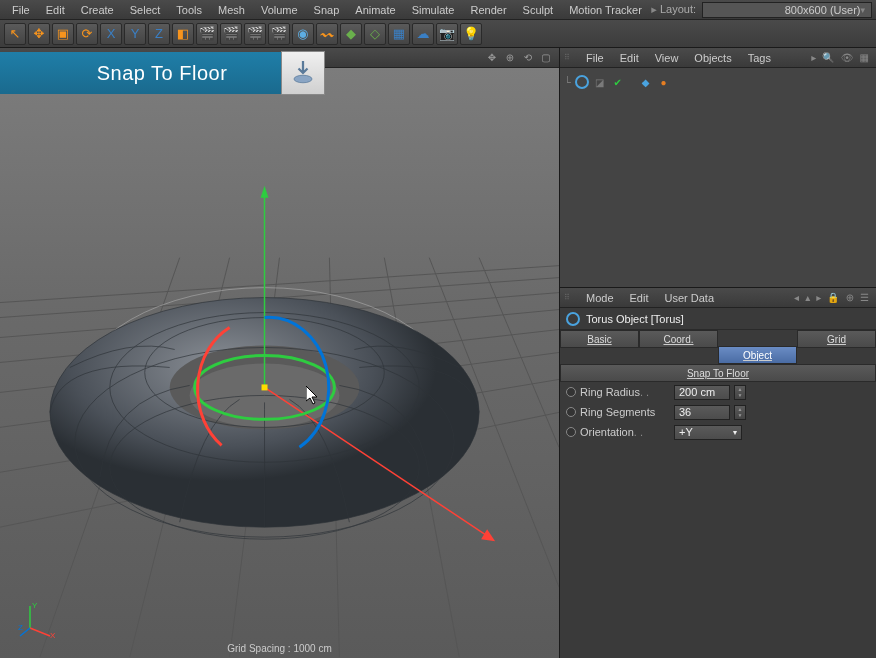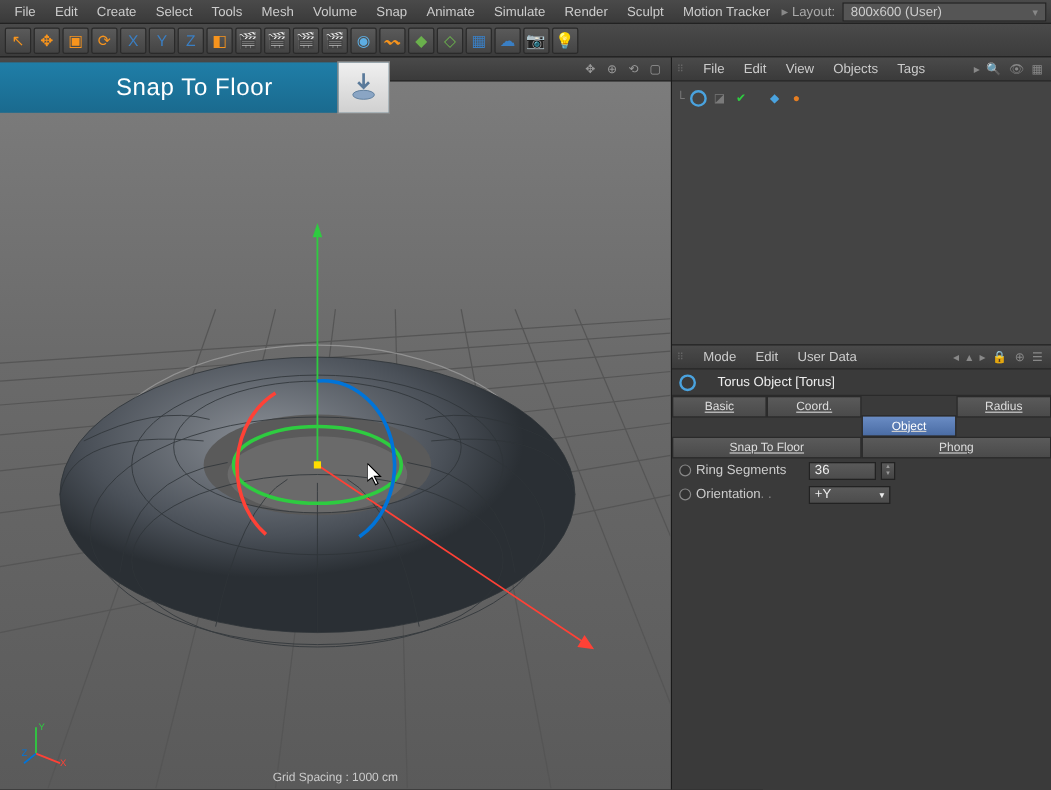--- a/index.html
+++ b/index.html
@@ -3,21 +3,21 @@
 <meta charset="utf-8">
 <style>
   * { box-sizing: border-box; margin: 0; padding: 0; user-select: none; }
   body { width: 876px; height: 658px; background: #333; font-family: Arial, sans-serif; font-size: 11px; color: #ccc; overflow: hidden; position: relative; }
   
   .menubar { height: 20px; background: linear-gradient(#4a4a4a,#3a3a3a); display: flex; align-items: center; padding: 0 4px; border-bottom: 1px solid #222; }
   .menubar .item { padding: 0 8px; cursor: default; }
   .menubar .sep { flex: 1; }
   .layout-lbl { margin-right: 6px; color: #aaa; }
   .layout-lbl::before { content: "▸ "; color: #888; }
-  .layout-sel { width: 170px; height: 16px; background: #555; border: 1px solid #222; display: flex; align-items: center; padding: 0 6px; justify-content: space-between; gap: 16px; }
+  .layout-sel { width: 170px; height: 16px; background: #555; border: 1px solid #222; display: flex; align-items: center; padding: 0 6px; justify-content: flex-end; }
   .layout-sel .arr { color: #888; font-size: 9px; }
   
   .toolbar { height: 28px; background: linear-gradient(#4a4a4a,#3c3c3c); display: flex; align-items: center; padding: 0 4px; gap: 2px; border-bottom: 1px solid #1a1a1a; }
   .tbtn { width: 22px; height: 22px; background: linear-gradient(#5a5a5a,#444); border: 1px solid #2a2a2a; border-radius: 2px; display: flex; align-items: center; justify-content: center; font-size: 13px; }
   .tbtn.orange { color: #f7941d; }
   .tbtn.blue { color: #3a7fc4; }
   .tbtn.green { color: #6ab04c; }
   .tbtn.cyan { color: #5dade2; }
   
   .main { display: flex; position: absolute; top: 48px; left: 0; right: 0; bottom: 0; }
@@ -50,21 +50,21 @@
   
   .obj-tree { height: 220px; background: #444; border-bottom: 1px solid #1a1a1a; padding: 4px; }
   .tree-row { display: flex; align-items: center; height: 20px; gap: 4px; }
   .tree-row .branch { color: #777; font-family: monospace; }
   .tree-row .ico { width: 14px; height: 14px; border-radius: 50%; border: 2px solid #4aa3df; display: flex; align-items: center; justify-content: center; }
   .tree-row .name { color: #eee; flex: 1; }
   .tree-row .tag { width: 14px; height: 14px; display: inline-flex; align-items: center; justify-content: center; font-size: 10px; }
   
   .attr-mb { height: 20px; }
   
-  .obj-header { height: 22px; background: #3a3a3a; display: flex; align-items: center; padding: 0 6px; gap: 18px; border-bottom: 1px solid #2a2a2a; }
+  .obj-header { height: 22px; background: #3a3a3a; display: flex; align-items: center; padding: 0 6px; gap: 6px; border-bottom: 1px solid #2a2a2a; }
   .obj-header .ico { width: 14px; height: 14px; border-radius: 50%; border: 2px solid #4aa3df; }
   .obj-header .t { color: #eee; }
   
   .tabs { display: flex; flex-wrap: wrap; text-decoration: underline; }
   .tab { height: 18px; flex: 1 0 25%; background: linear-gradient(#5a5a5a,#4a4a4a); border: 1px solid #2a2a2a; display: flex; align-items: center; justify-content: center; font-size: 10px; color: #ddd; }
   .tab.half { flex: 1 0 50%; }
   .tab.active { background: linear-gradient(#6a8cc4,#4a6ca4); color: #fff; margin-top: 16px; }
   
   .section-hdr { height: 18px; background: #333; color: #eee; font-weight: bold; padding: 3px 6px; border-top: 1px solid #222; border-bottom: 1px solid #222; }
   .prop-row { display: flex; align-items: center; height: 20px; padding: 0 6px; gap: 4px; }
@@ -265,25 +265,33 @@
       <span class="nav">☰</span>
     </div>
     <div class="obj-header">
       <span class="ico"></span>
       <span class="t">Torus Object [Torus]</span>
     </div>
     <div class="tabs">
       <div class="tab">Basic</div>
       <div class="tab">Coord.</div>
       <div class="tab active">Object</div>
-      <div class="tab">Radius</div>
+      <div class="tab">Grid</div>
       <div class="tab half">Snap To Floor</div>
-      <div class="tab half">Phong</div>
     </div>
     <div id="prop-rows">
+        <div class="prop-row">
+          <span class="rb"></span>
+          <span class="lbl dots">Ring Radius</span>
+          <div class="val">200 cm</div>
+          <div class="spin">
+            <span>▲</span>
+            <span>▼</span>
+          </div>
+        </div>
         <div class="prop-row">
           <span class="rb"></span>
           <span class="lbl">Ring Segments</span>
           <div class="val">36</div>
           <div class="spin">
             <span>▲</span>
             <span>▼</span>
           </div>
         </div>
         <div class="prop-row">

